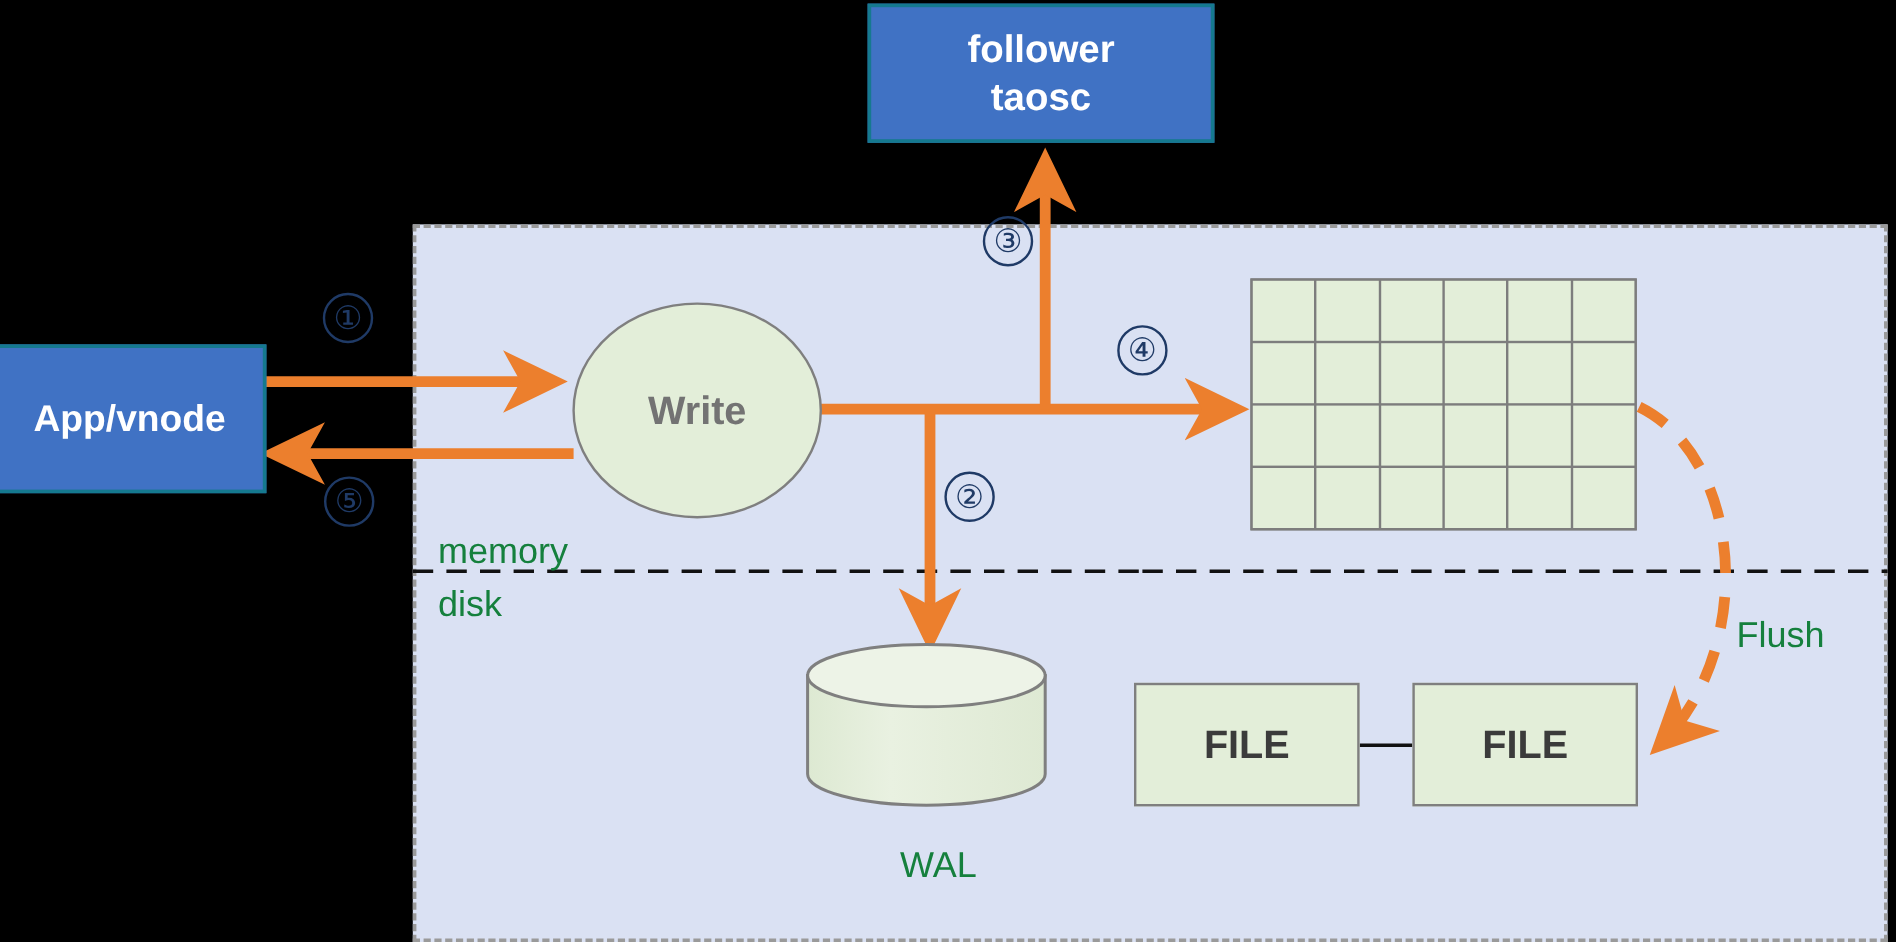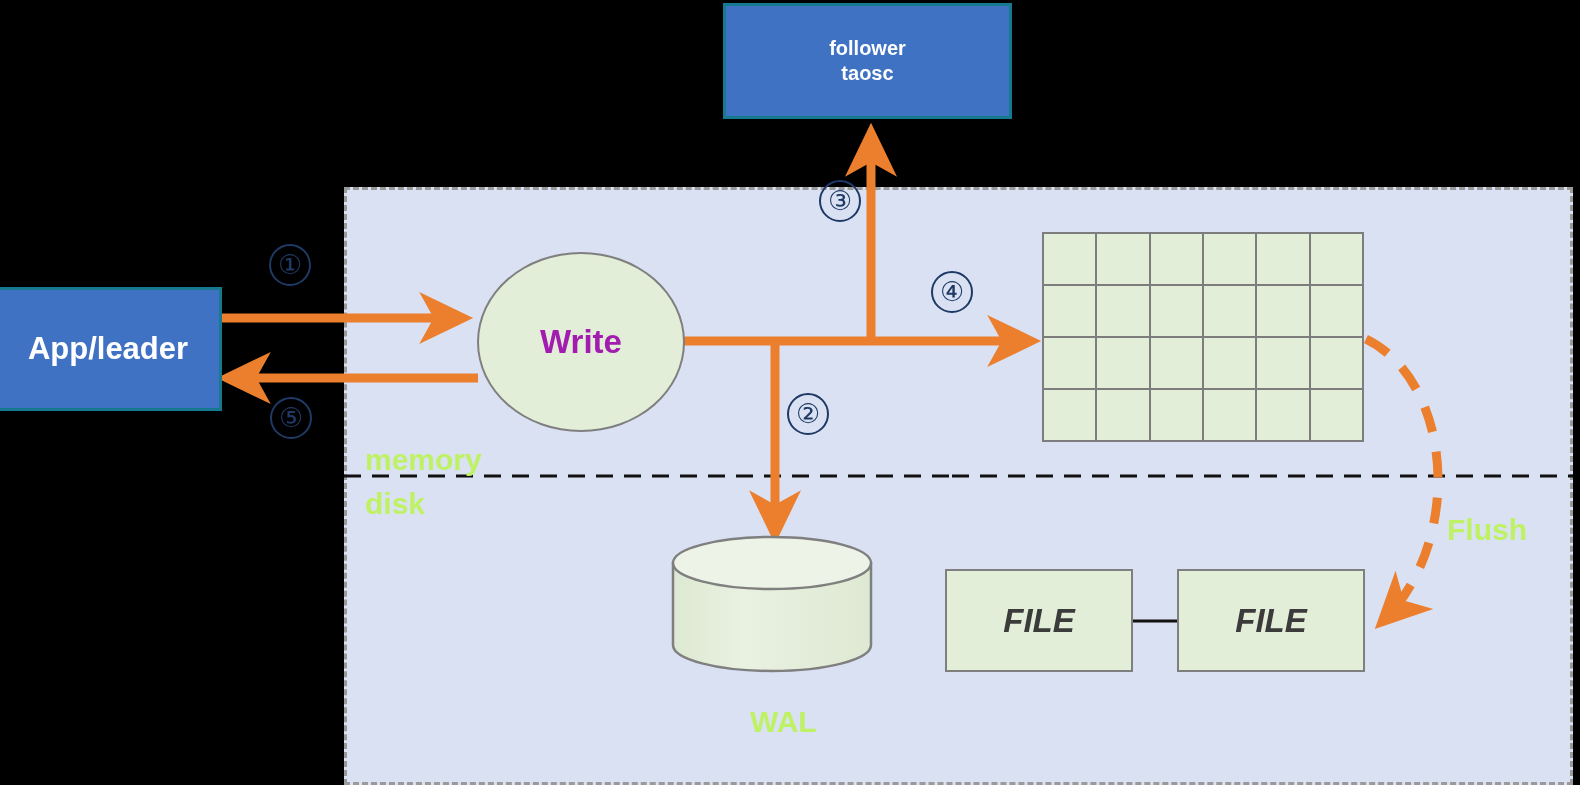--- a/index.html
+++ b/index.html
@@ -50,21 +50,21 @@
     justify-content: center;
     color: #ffffff;
     font-weight: bold;
     text-align: center;
   }
   #follower-vnode {
     left: 723px;
     top: 3px;
     width: 289px;
     height: 116px;
-    font-size: 20px;
+    font-size: 32px;
     line-height: 1.25;
   }
   #app-taosc {
     left: -6px;
     top: 287px;
     width: 228px;
     height: 124px;
     font-size: 31px;
   }
   
@@ -74,21 +74,21 @@
     top: 252px;
     width: 208px;
     height: 180px;
     border-radius: 50%;
     background: #e3eed9;
     border: 2px solid #7f7f7f;
     box-sizing: border-box;
     display: flex;
     align-items: center;
     justify-content: center;
-    color: #a21caf;
+    color: #737373;
     font-weight: bold;
     font-size: 33px;
   }
   
   #memtable {
     position: absolute;
     left: 1042px;
     top: 232px;
     width: 322px;
     height: 210px;
@@ -108,29 +108,27 @@
     position: absolute;
     background: #e3eed9;
     border: 2px solid #7f7f7f;
     box-sizing: border-box;
     display: flex;
     align-items: center;
     justify-content: center;
     color: #3b3b3b;
     font-weight: bold;
     font-size: 33px;
-    font-style: italic;
   }
   #file-box-1 { left: 945px; top: 569px; width: 188px; height: 103px; }
   #file-box-2 { left: 1177px; top: 569px; width: 188px; height: 103px; }
   
   .label-dark {
-    color: #bef264;
+    color: #15803d;
     font-size: 30px;
-    font-weight: bold;
   }
   
   .step {
     position: absolute;
     width: 42px;
     height: 42px;
     border-radius: 50%;
     border: 2px solid #1f3a66;
     color: #1f3a66;
     font-size: 27px;
@@ -188,21 +186,21 @@
   </svg>
 
   <div class="blue-box" id="follower-vnode">
     <div>
       <span>follower</span><br>
       <span>taosc</span>
     </div>
   </div>
 
   <div class="blue-box" id="app-taosc">
-    <span>App/leader</span>
+    <span>App/vnode</span>
   </div>
 
   <div id="write-circle">
     <span>Write</span>
   </div>
 
   <div id="memtable">
     <div class="cell"></div>
     <div class="cell"></div>
     <div class="cell"></div>

